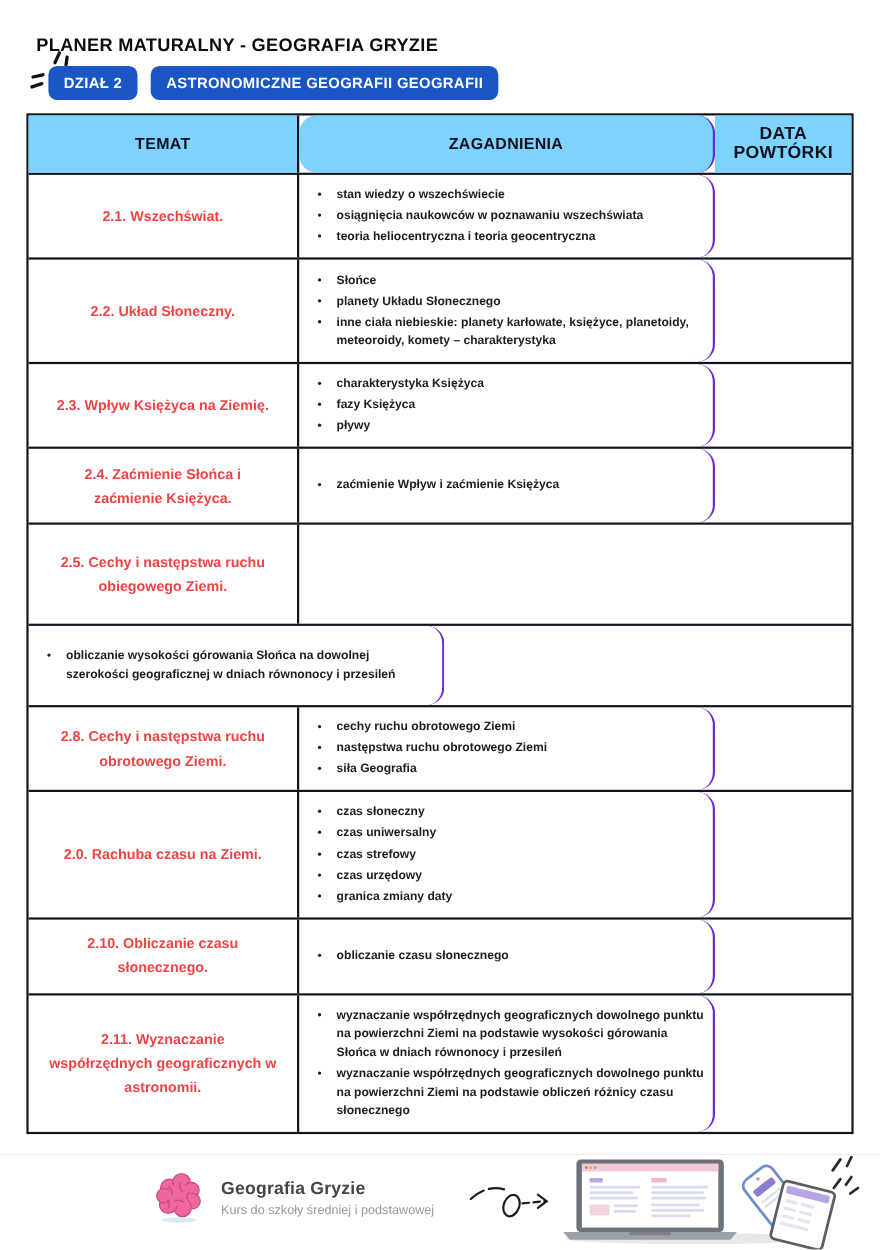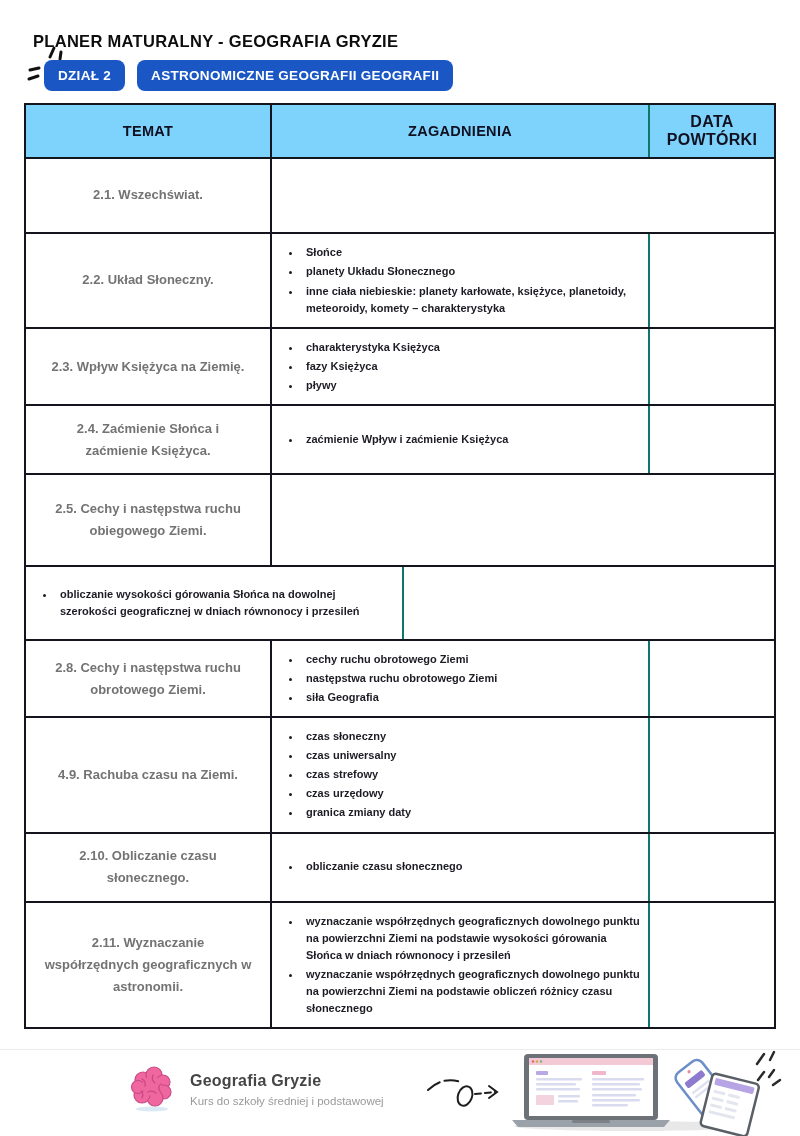--- a/index.html
+++ b/index.html
@@ -23,35 +23,35 @@
   .sparkle-left{position:absolute;left:26px;top:44px;}
   
   .planner-table{
     position:absolute;left:24px;top:103px;width:752px;
     border:2px solid #14141f;box-sizing:border-box;
   }
   .trow{display:flex;border-top:2px solid #14141f;}
   .trow:first-child{border-top:none;}
   .cell{box-sizing:border-box;display:flex;align-items:center;}
   .col-temat{width:246px;border-right:2px solid #14141f;justify-content:center;text-align:center;padding:8px 18px;}
-  .col-zag{width:378px;border-right:2px solid #0f766e;padding:8px 8px 8px 14px;}
+  .col-zag{width:378px;border-right:2px solid #6d28d9;padding:8px 8px 8px 14px;border-radius:16px;}
   .col-data{flex:1;}
   .thead .cell{background:#7dd3fc;justify-content:center;text-align:center;padding:8px 4px;}
   .thead{min-height:49px;}
   .thead .hlabel{font-size:14.5px;font-weight:700;letter-spacing:.3px;color:#101020;}
   .thead .hlabel.small{font-size:16px;}
-  .temat-text{font-size:13px;font-weight:700;line-height:1.7;color:#737373;}
+  .temat-text{font-size:13px;font-weight:700;line-height:1.7;color:#ef4444;}
   ul.zag-list{margin:0;padding:0 0 0 16px;list-style:disc;}
   ul.zag-list li{
     font-size:11px;font-weight:700;line-height:1.55;color:#1c1c24;
     margin:2px 0;padding-left:4px;
   }
   
   .footer-sep{position:absolute;left:0;top:1049px;width:800px;height:1px;background:#ececec;}
-  .footer-brand{position:absolute;left:128px;top:1064px;display:flex;align-items:center;gap:14px;}
+  .footer-brand{position:absolute;left:139px;top:1064px;display:flex;align-items:center;gap:14px;}
   .brand-text .brand-name{font-size:16px;font-weight:700;color:#454545;letter-spacing:.2px;}
   .brand-text .brand-tagline{font-size:11.5px;font-weight:400;color:#9a9a9a;margin-top:5px;}
   .arrow-doodle{position:absolute;left:425px;top:1072px;}
   .devices-illu{position:absolute;left:502px;top:1046px;}
 </style>
 </head>
 <body>
 
 <div class="page-title">PLANER MATURALNY - GEOGRAFIA GRYZIE</div>
 
@@ -80,20 +80,27 @@
     </div>
     <div class="cell col-data">
       <span class="hlabel small">DATA POWTÓRKI</span>
     </div>
   </div>
 
   <div class="trow" style="min-height:73px">
     <div class="cell col-temat">
         <span class="temat-text">2.1. Wszechświat.</span>
       </div>
+    <div class="cell col-zag">
+        <ul class="zag-list">
+          <li>stan wiedzy o wszechświecie</li>
+          <li>osiągnięcia naukowców w poznawaniu wszechświata</li>
+          <li>teoria heliocentryczna i teoria geocentryczna</li>
+        </ul>
+      </div>
     <div class="cell col-data"></div>
   </div>
 
   <div class="trow" style="min-height:93px">
     <div class="cell col-temat">
         <span class="temat-text">2.2. Układ Słoneczny.</span>
       </div>
     <div class="cell col-zag">
         <ul class="zag-list">
           <li>Słońce</li>
@@ -156,21 +163,21 @@
           <li>cechy ruchu obrotowego Ziemi</li>
           <li>następstwa ruchu obrotowego Ziemi</li>
           <li>siła Geografia</li>
         </ul>
       </div>
     <div class="cell col-data"></div>
   </div>
 
   <div class="trow" style="min-height:104px">
     <div class="cell col-temat">
-        <span class="temat-text">4.9. Rachuba czasu na Ziemi.</span>
+        <span class="temat-text">2.0. Rachuba czasu na Ziemi.</span>
       </div>
     <div class="cell col-zag">
         <ul class="zag-list">
           <li>czas słoneczny</li>
           <li>czas uniwersalny</li>
           <li>czas strefowy</li>
           <li>czas urzędowy</li>
           <li>granica zmiany daty</li>
         </ul>
       </div>

